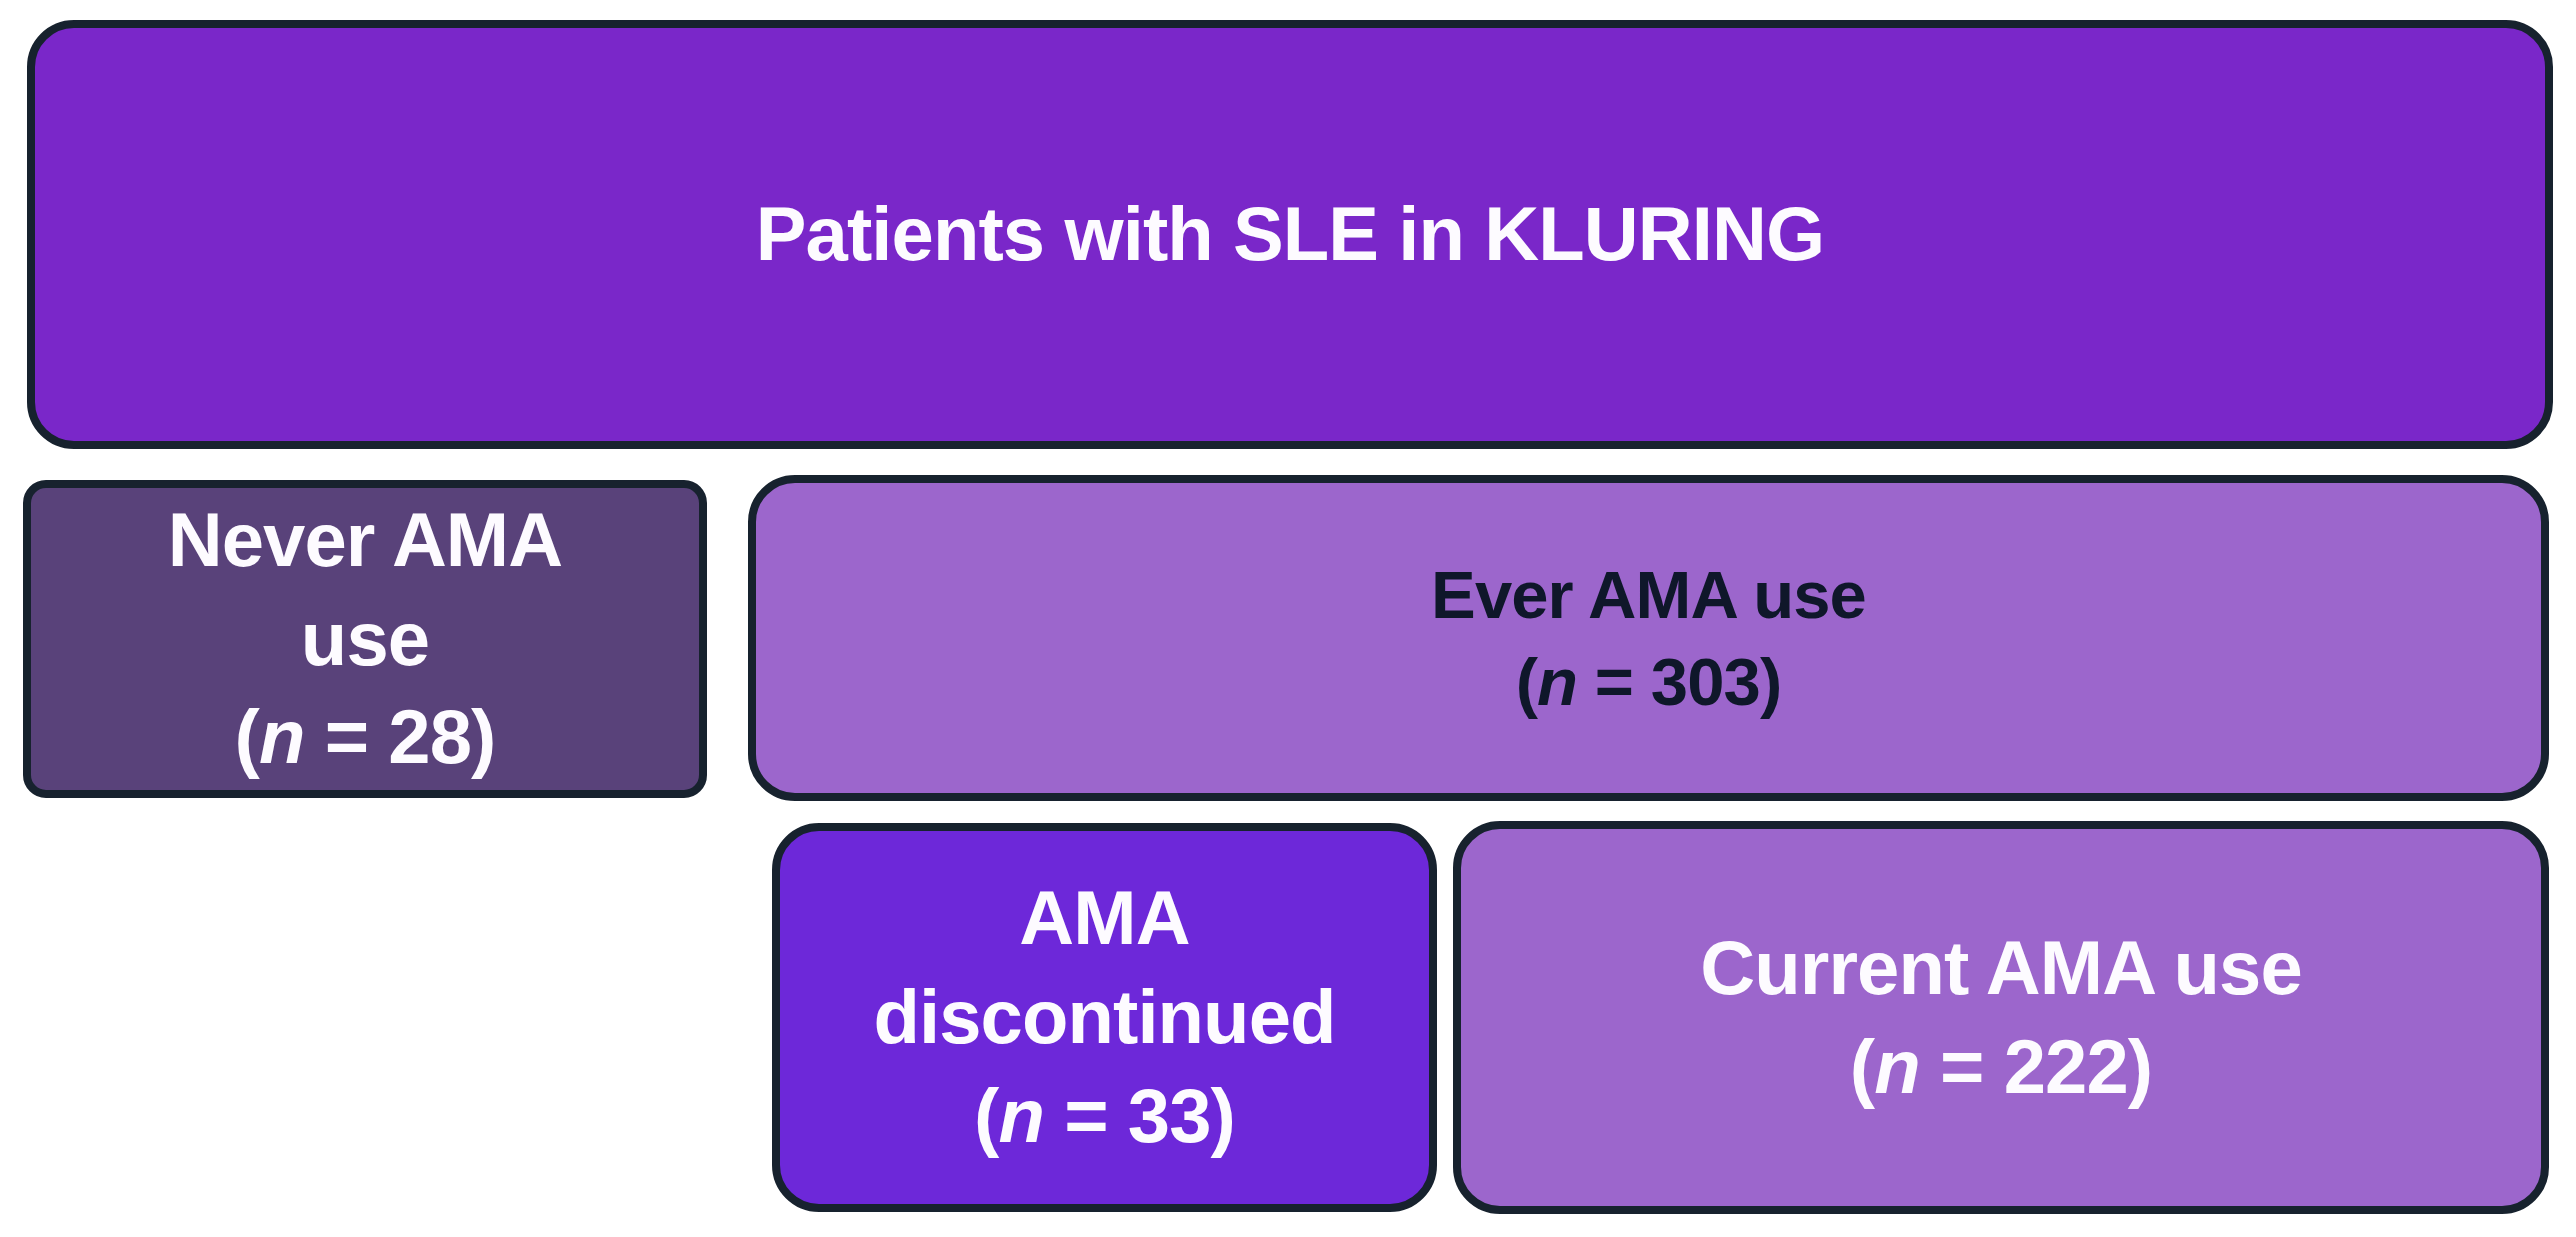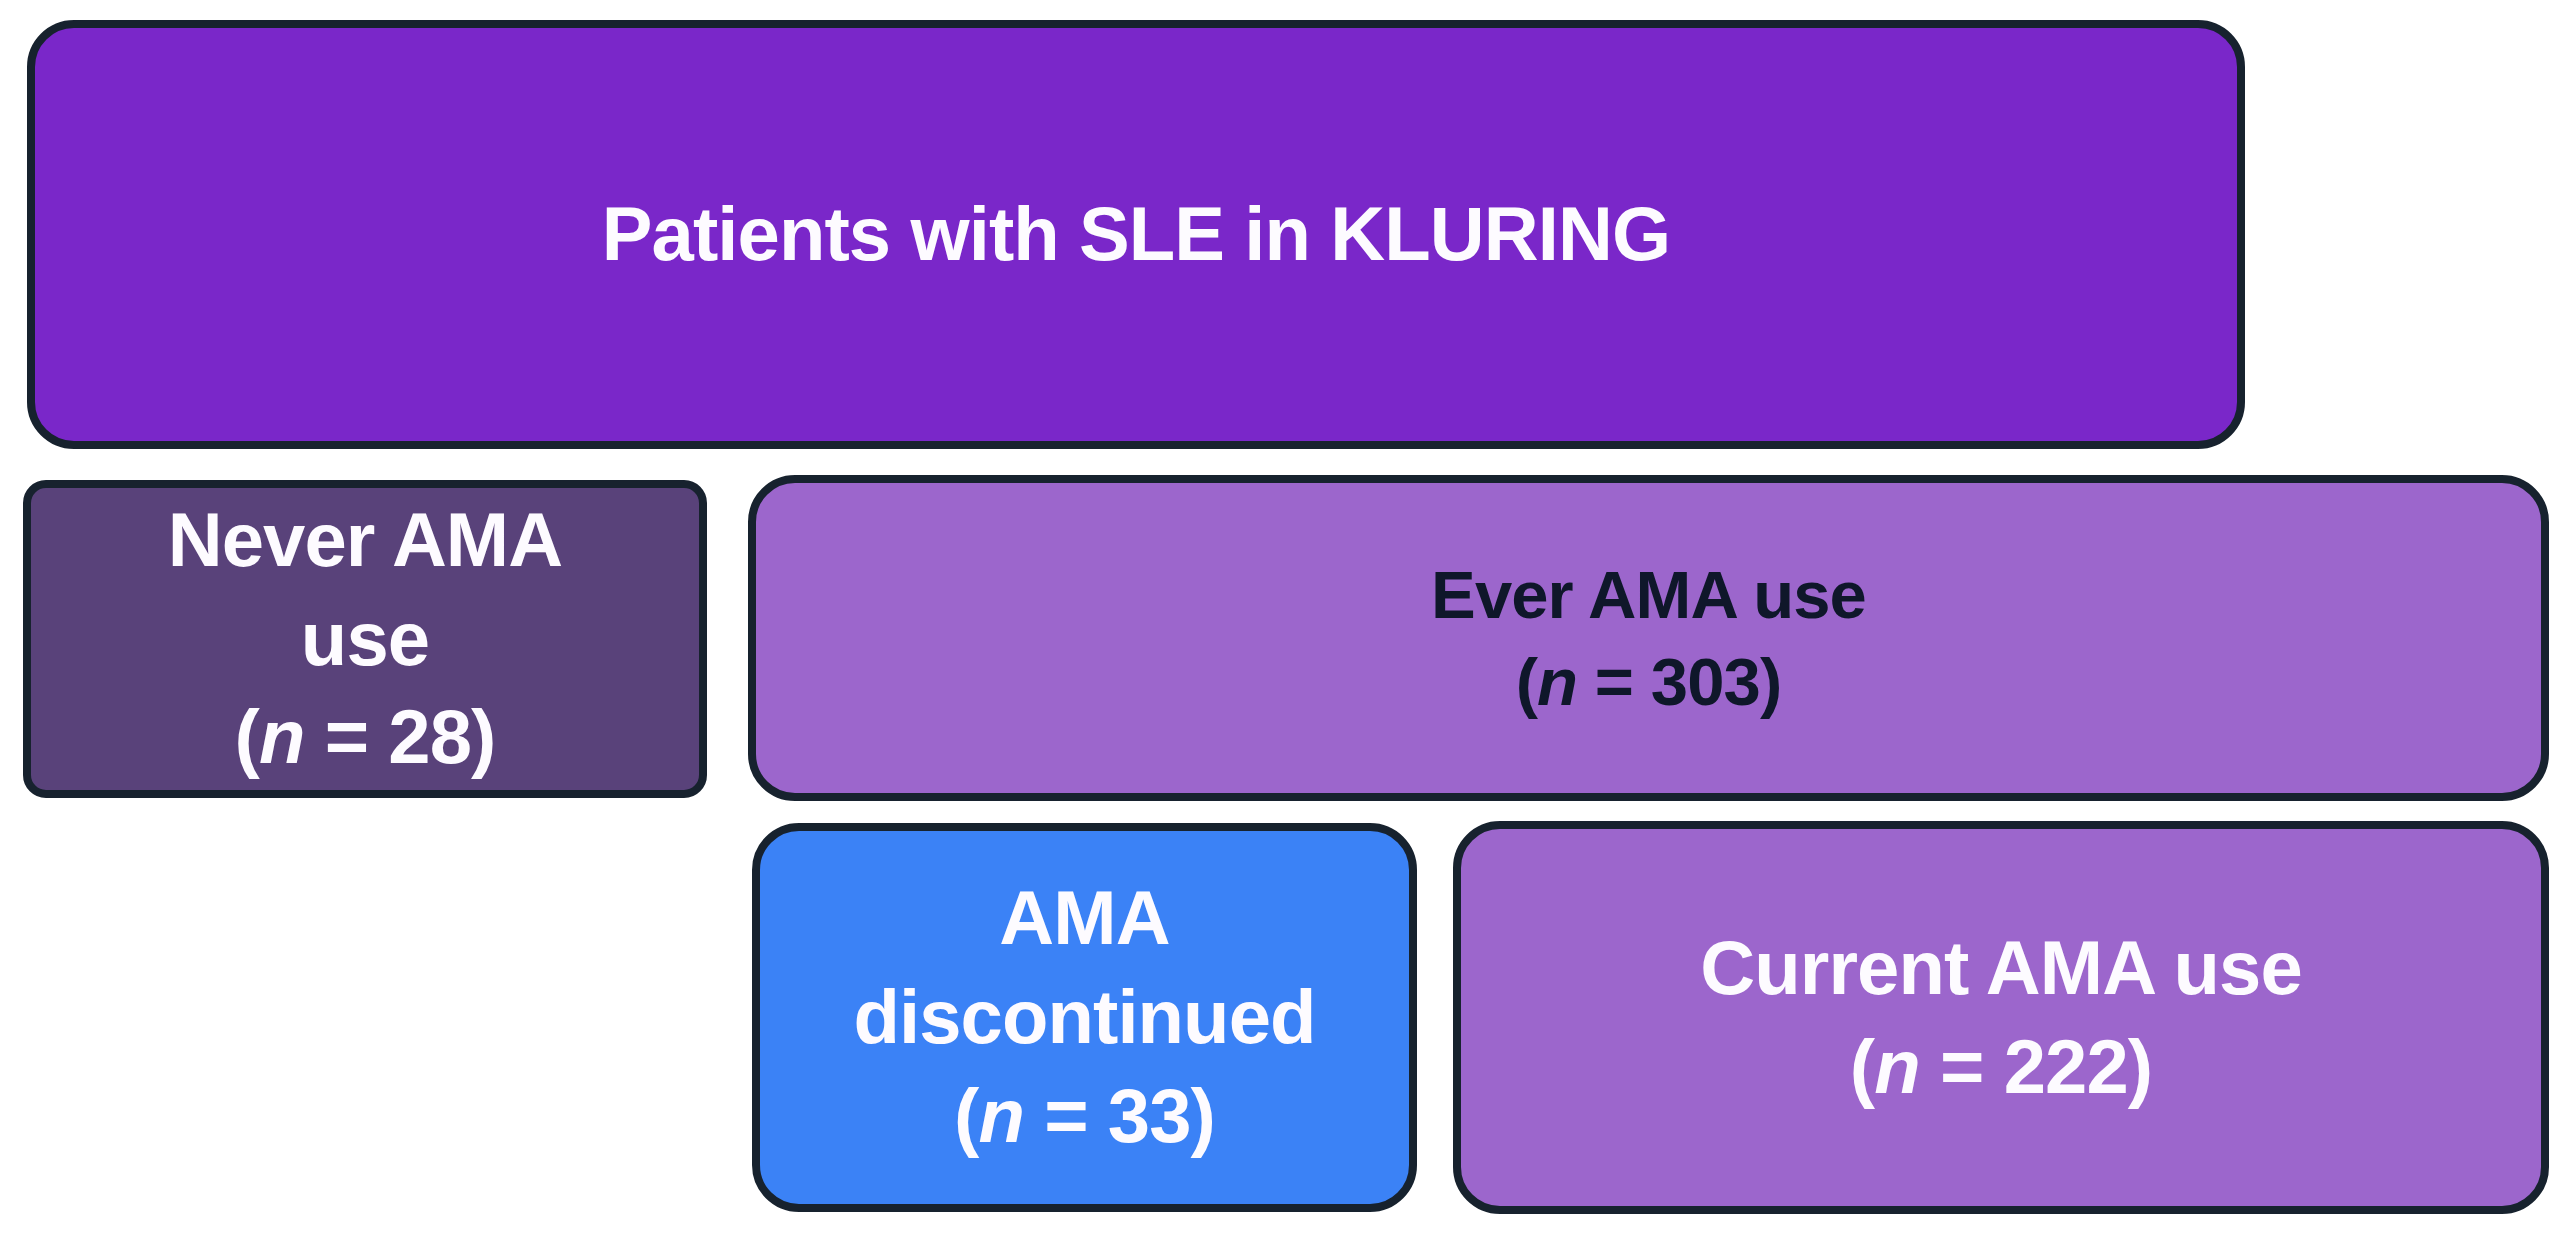--- a/index.html
+++ b/index.html
@@ -31,21 +31,21 @@
   .node .line {
     line-height: 1.3;
   }
   .node .nline span, .node .nline em {
     white-space: pre;
   }
   .node .nline em {
     font-style: italic;
   }
   
-  .node-total   { left: 27px;   top: 20px;  width: 2218px; height: 429px; font-size: 76px; }
+  .node-total   { left: 27px;   top: 20px;  width: 2526px; height: 429px; font-size: 76px; }
   .node-never   { left: 23px;   top: 480px; width: 684px;  height: 318px; font-size: 76px; }
   .node-ever    { left: 748px;  top: 475px; width: 1801px; height: 326px; font-size: 67px; }
   .node-disc    { left: 752px;  top: 823px; width: 665px;  height: 389px; font-size: 76px; }
   .node-current { left: 1453px; top: 821px; width: 1096px; height: 393px; font-size: 76px; }
 </style>
 </head>
 <body>
 
 <div id="canvas">
 
@@ -57,21 +57,21 @@
     <div class="line">Never AMA</div>
     <div class="line">use</div>
     <div class="line nline"><span>(</span><em>n</em><span> = 28)</span></div>
   </div>
 
   <div class="node node-ever" style="background-color: rgb(156, 102, 204); border-color: rgb(23, 34, 46); color: #0f172a;">
     <div class="line">Ever AMA use</div>
     <div class="line nline"><span>(</span><em>n</em><span> = 303)</span></div>
   </div>
 
-  <div class="node node-disc" style="background-color: #3b82f6; border-color: rgb(23, 34, 46); color: rgb(253, 251, 255);">
+  <div class="node node-disc" style="background-color: #6d28d9; border-color: rgb(23, 34, 46); color: rgb(253, 251, 255); margin-left: 20px;">
     <div class="line">AMA</div>
     <div class="line">discontinued</div>
     <div class="line nline"><span>(</span><em>n</em><span> = 33)</span></div>
   </div>
 
   <div class="node node-current" style="background-color: rgb(156, 102, 204); border-color: rgb(23, 34, 46); color: rgb(253, 251, 255);">
     <div class="line">Current AMA use</div>
     <div class="line nline"><span>(</span><em>n</em><span> = 222)</span></div>
   </div>
 

